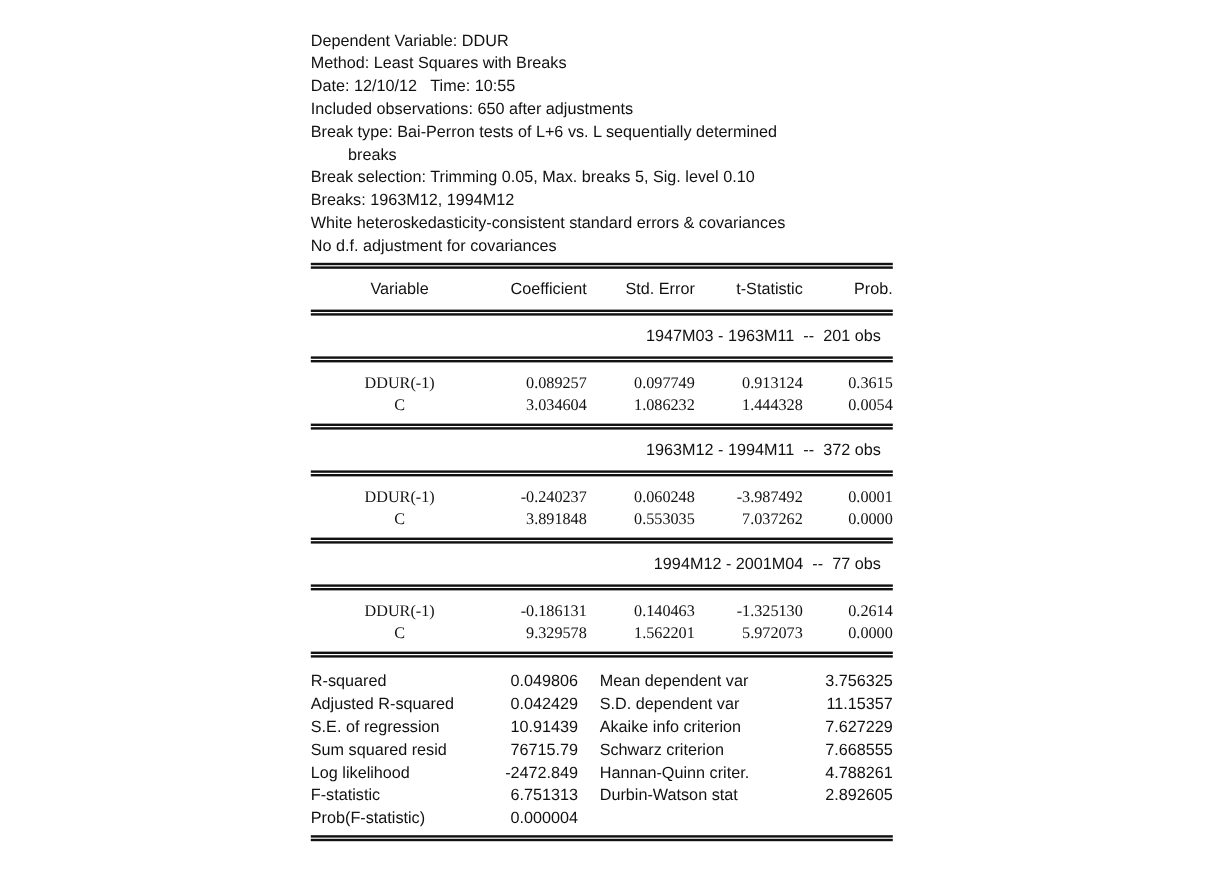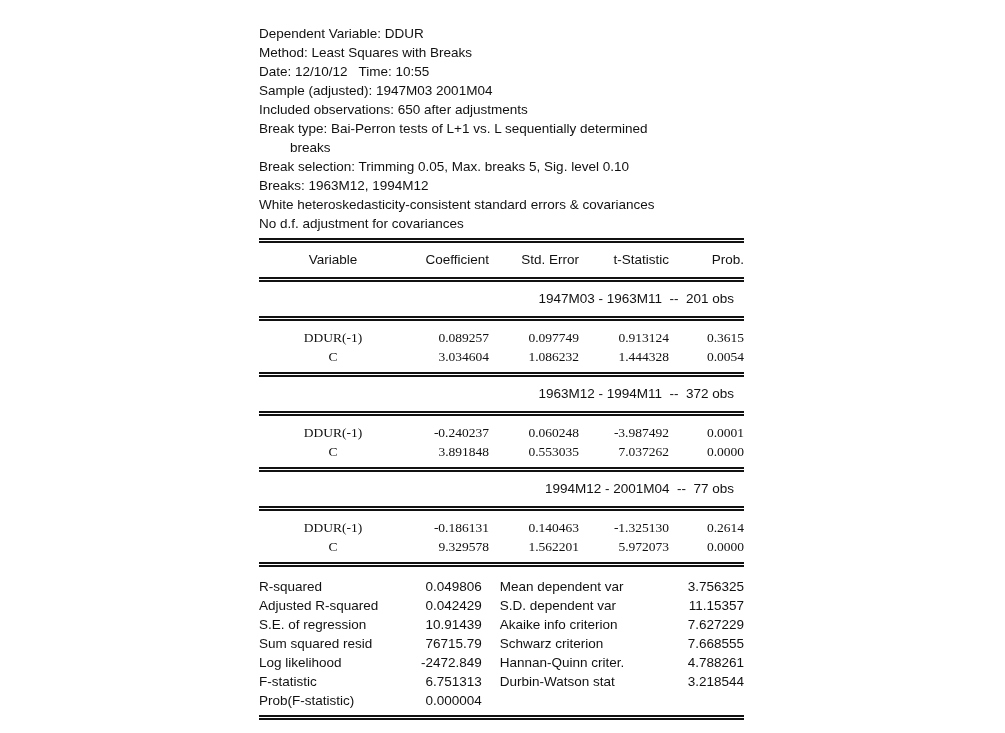--- a/index.html
+++ b/index.html
@@ -29,23 +29,22 @@
   .s-v2 { width:85px; text-align:right; }
 </style>
 </head>
 <body>
 
 <div class="doc">
   <div>
     <div class="hdr-line">Dependent Variable: DDUR</div>
     <div class="hdr-line">Method: Least Squares with Breaks</div>
     <div class="hdr-line" style="white-space:pre;">Date: 12/10/12   Time: 10:55</div>
-    <div class="hdr-line">Sample (adjusted): 1947M03 2001M04</div>
     <div class="hdr-line">Included observations: 650 after adjustments</div>
-    <div class="hdr-line">Break type: Bai-Perron tests of L+1 vs. L sequentially determined</div>
+    <div class="hdr-line">Break type: Bai-Perron tests of L+6 vs. L sequentially determined</div>
     <div class="hdr-line indent">breaks</div>
     <div class="hdr-line">Break selection: Trimming 0.05, Max. breaks 5, Sig. level 0.10</div>
     <div class="hdr-line">Breaks: 1963M12, 1994M12</div>
     <div class="hdr-line">White heteroskedasticity-consistent standard errors &amp; covariances</div>
     <div class="hdr-line">No d.f. adjustment for covariances</div>
   </div>
 
   <div style="height:5px"></div>
   <div class="dbl thick"></div>
 
@@ -164,21 +163,21 @@
       <tr>
         <td class="s-l1">Log likelihood</td>
         <td class="s-v1">-2472.849</td>
         <td class="s-l2">Hannan-Quinn criter.</td>
         <td class="s-v2">4.788261</td>
       </tr>
       <tr>
         <td class="s-l1">F-statistic</td>
         <td class="s-v1">6.751313</td>
         <td class="s-l2">Durbin-Watson stat</td>
-        <td class="s-v2">3.218544</td>
+        <td class="s-v2">2.892605</td>
       </tr>
       <tr>
         <td class="s-l1">Prob(F-statistic)</td>
         <td class="s-v1">0.000004</td>
         <td class="s-l2"></td>
         <td class="s-v2"></td>
       </tr>
     </tbody>
       </table>
   </div>

